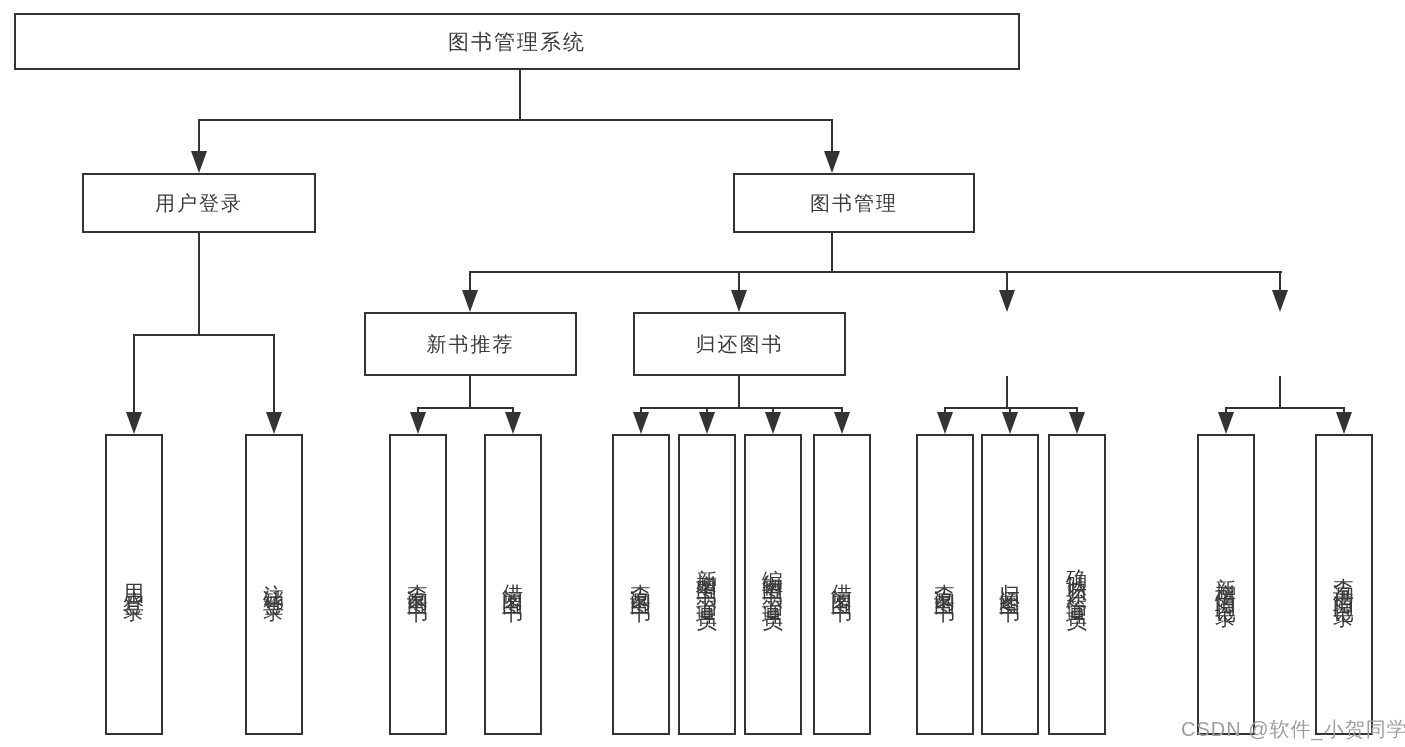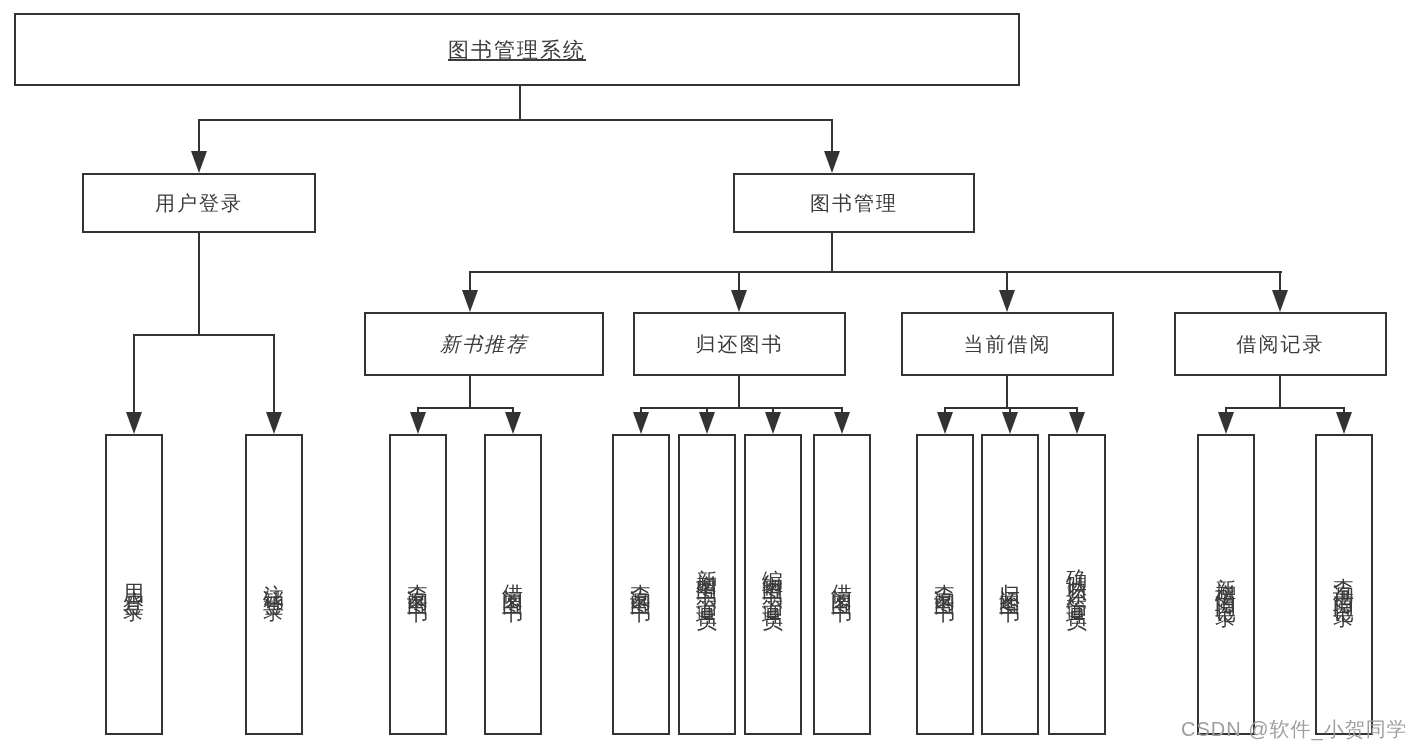--- a/index.html
+++ b/index.html
@@ -53,21 +53,21 @@
     color: #9e9e9e;
     z-index: 5;
     white-space: nowrap;
   }
 </style>
 </head>
 <body>
 
 <div class="stage">
 
-  <div class="box title" style="left:14px; top:13px; width:1006px; height:73px;text-decoration:underline;">图书管理系统</div>
+  <div class="box title" style="left:14px; top:13px; width:1006px; height:57px;">图书管理系统</div>
 
   <div class="vline" style="left:519px; top:70px;  height:50px;"></div>
   <div class="hline" style="left:198px; top:119px; width:635px;"></div>
   <div class="vline" style="left:198px; top:119px; height:33px;"></div>
   <div class="arrow" style="left:191px; top:151px;"></div>
   <div class="vline" style="left:831px; top:119px; height:33px;"></div>
   <div class="arrow" style="left:824px; top:151px;"></div>
 
   <div class="box" style="left:82px; top:173px; width:234px; height:60px;">用户登录</div>
   <div class="box" style="left:733px; top:173px; width:242px; height:60px;">图书管理</div>
@@ -83,24 +83,22 @@
   <div class="hline" style="left:469px; top:271px; width:813px;"></div>
   <div class="vline" style="left:469px;  top:271px; height:20px;"></div>
   <div class="arrow" style="left:462px;  top:290px;"></div>
   <div class="vline" style="left:738px;  top:271px; height:20px;"></div>
   <div class="arrow" style="left:731px;  top:290px;"></div>
   <div class="vline" style="left:1006px; top:271px; height:20px;"></div>
   <div class="arrow" style="left:999px;  top:290px;"></div>
   <div class="vline" style="left:1279px; top:271px; height:20px;"></div>
   <div class="arrow" style="left:1272px; top:290px;"></div>
 
-  <div class="box" style="left:364px;  top:312px; width:240px; height:64px;font-style:italic;">新书推荐</div>
+  <div class="box" style="left:364px;  top:312px; width:213px; height:64px;">新书推荐</div>
   <div class="box" style="left:633px;  top:312px; width:213px; height:64px;">归还图书</div>
-  <div class="box" style="left:901px;  top:312px; width:213px; height:64px;">当前借阅</div>
-  <div class="box" style="left:1174px; top:312px; width:213px; height:64px;">借阅记录</div>
 
   <div class="vline" style="left:469px; top:376px; height:32px;"></div>
   <div class="hline" style="left:417px; top:407px; width:97px;"></div>
   <div class="vline" style="left:417px; top:407px; height:7px;"></div>
   <div class="arrow" style="left:410px; top:412px;"></div>
   <div class="vline" style="left:512px; top:407px; height:7px;"></div>
   <div class="arrow" style="left:505px; top:412px;"></div>
 
   <div class="vline" style="left:738px; top:376px; height:32px;"></div>
   <div class="hline" style="left:640px; top:407px; width:203px;"></div>

